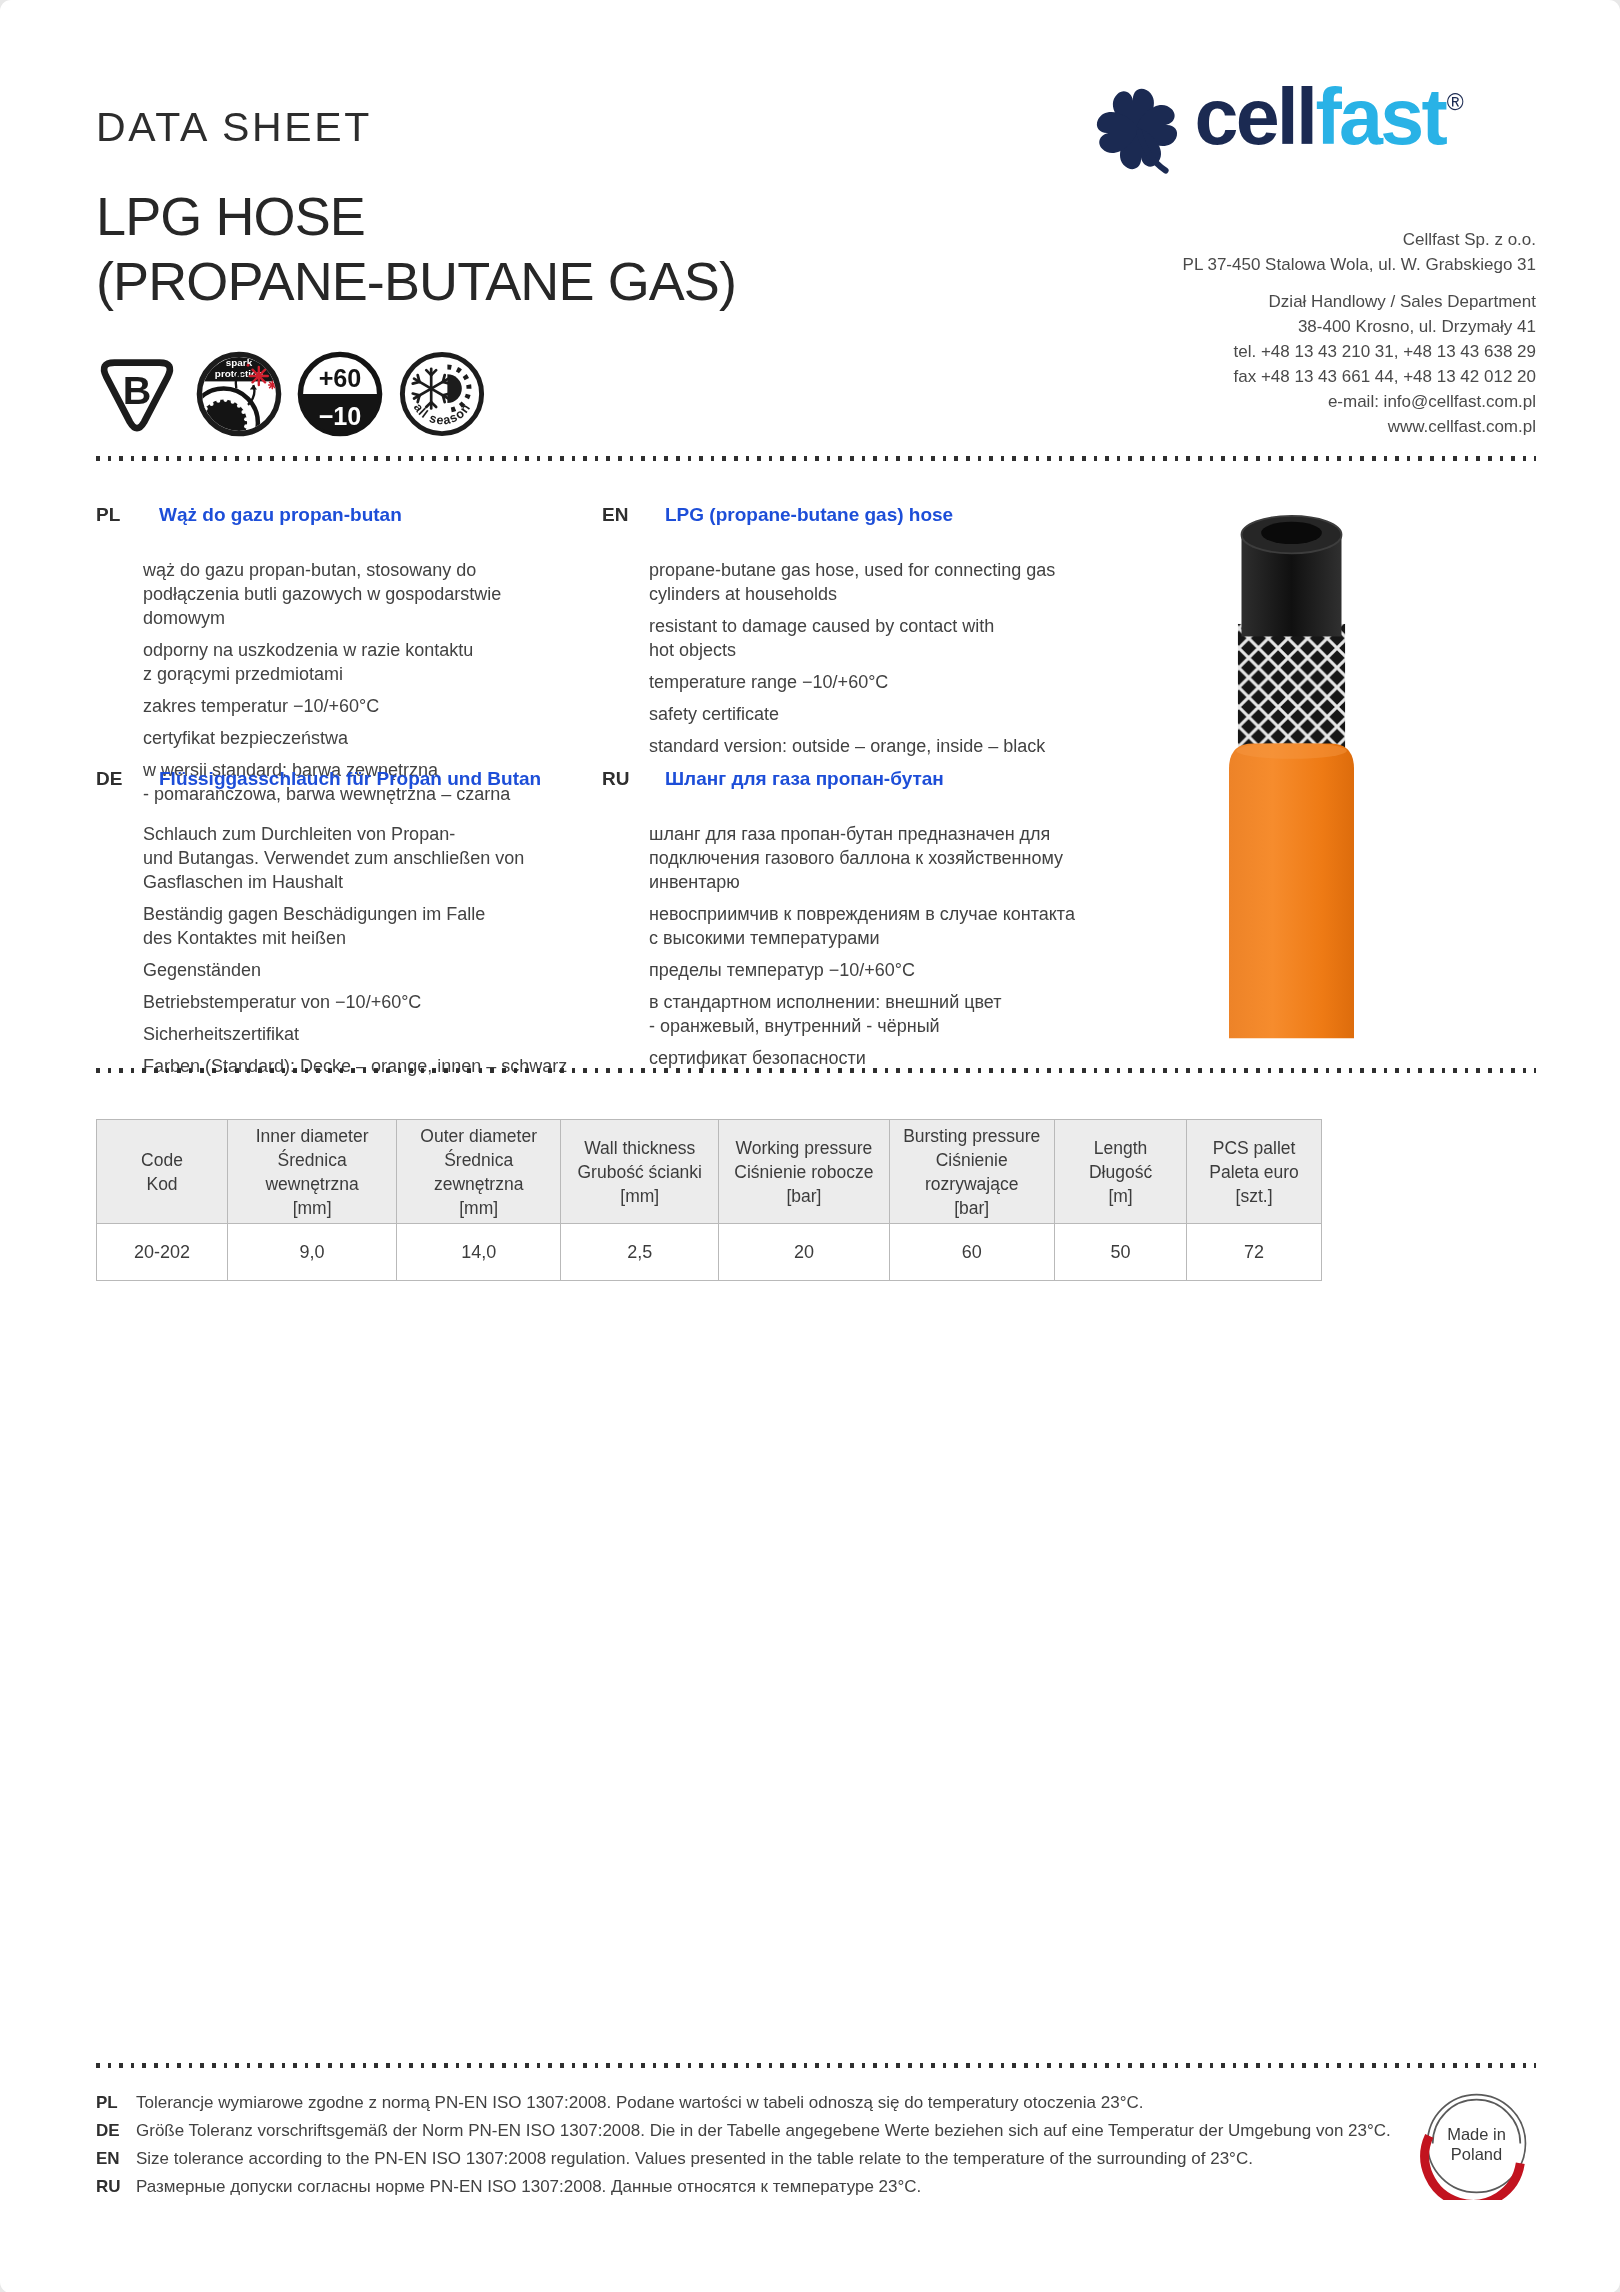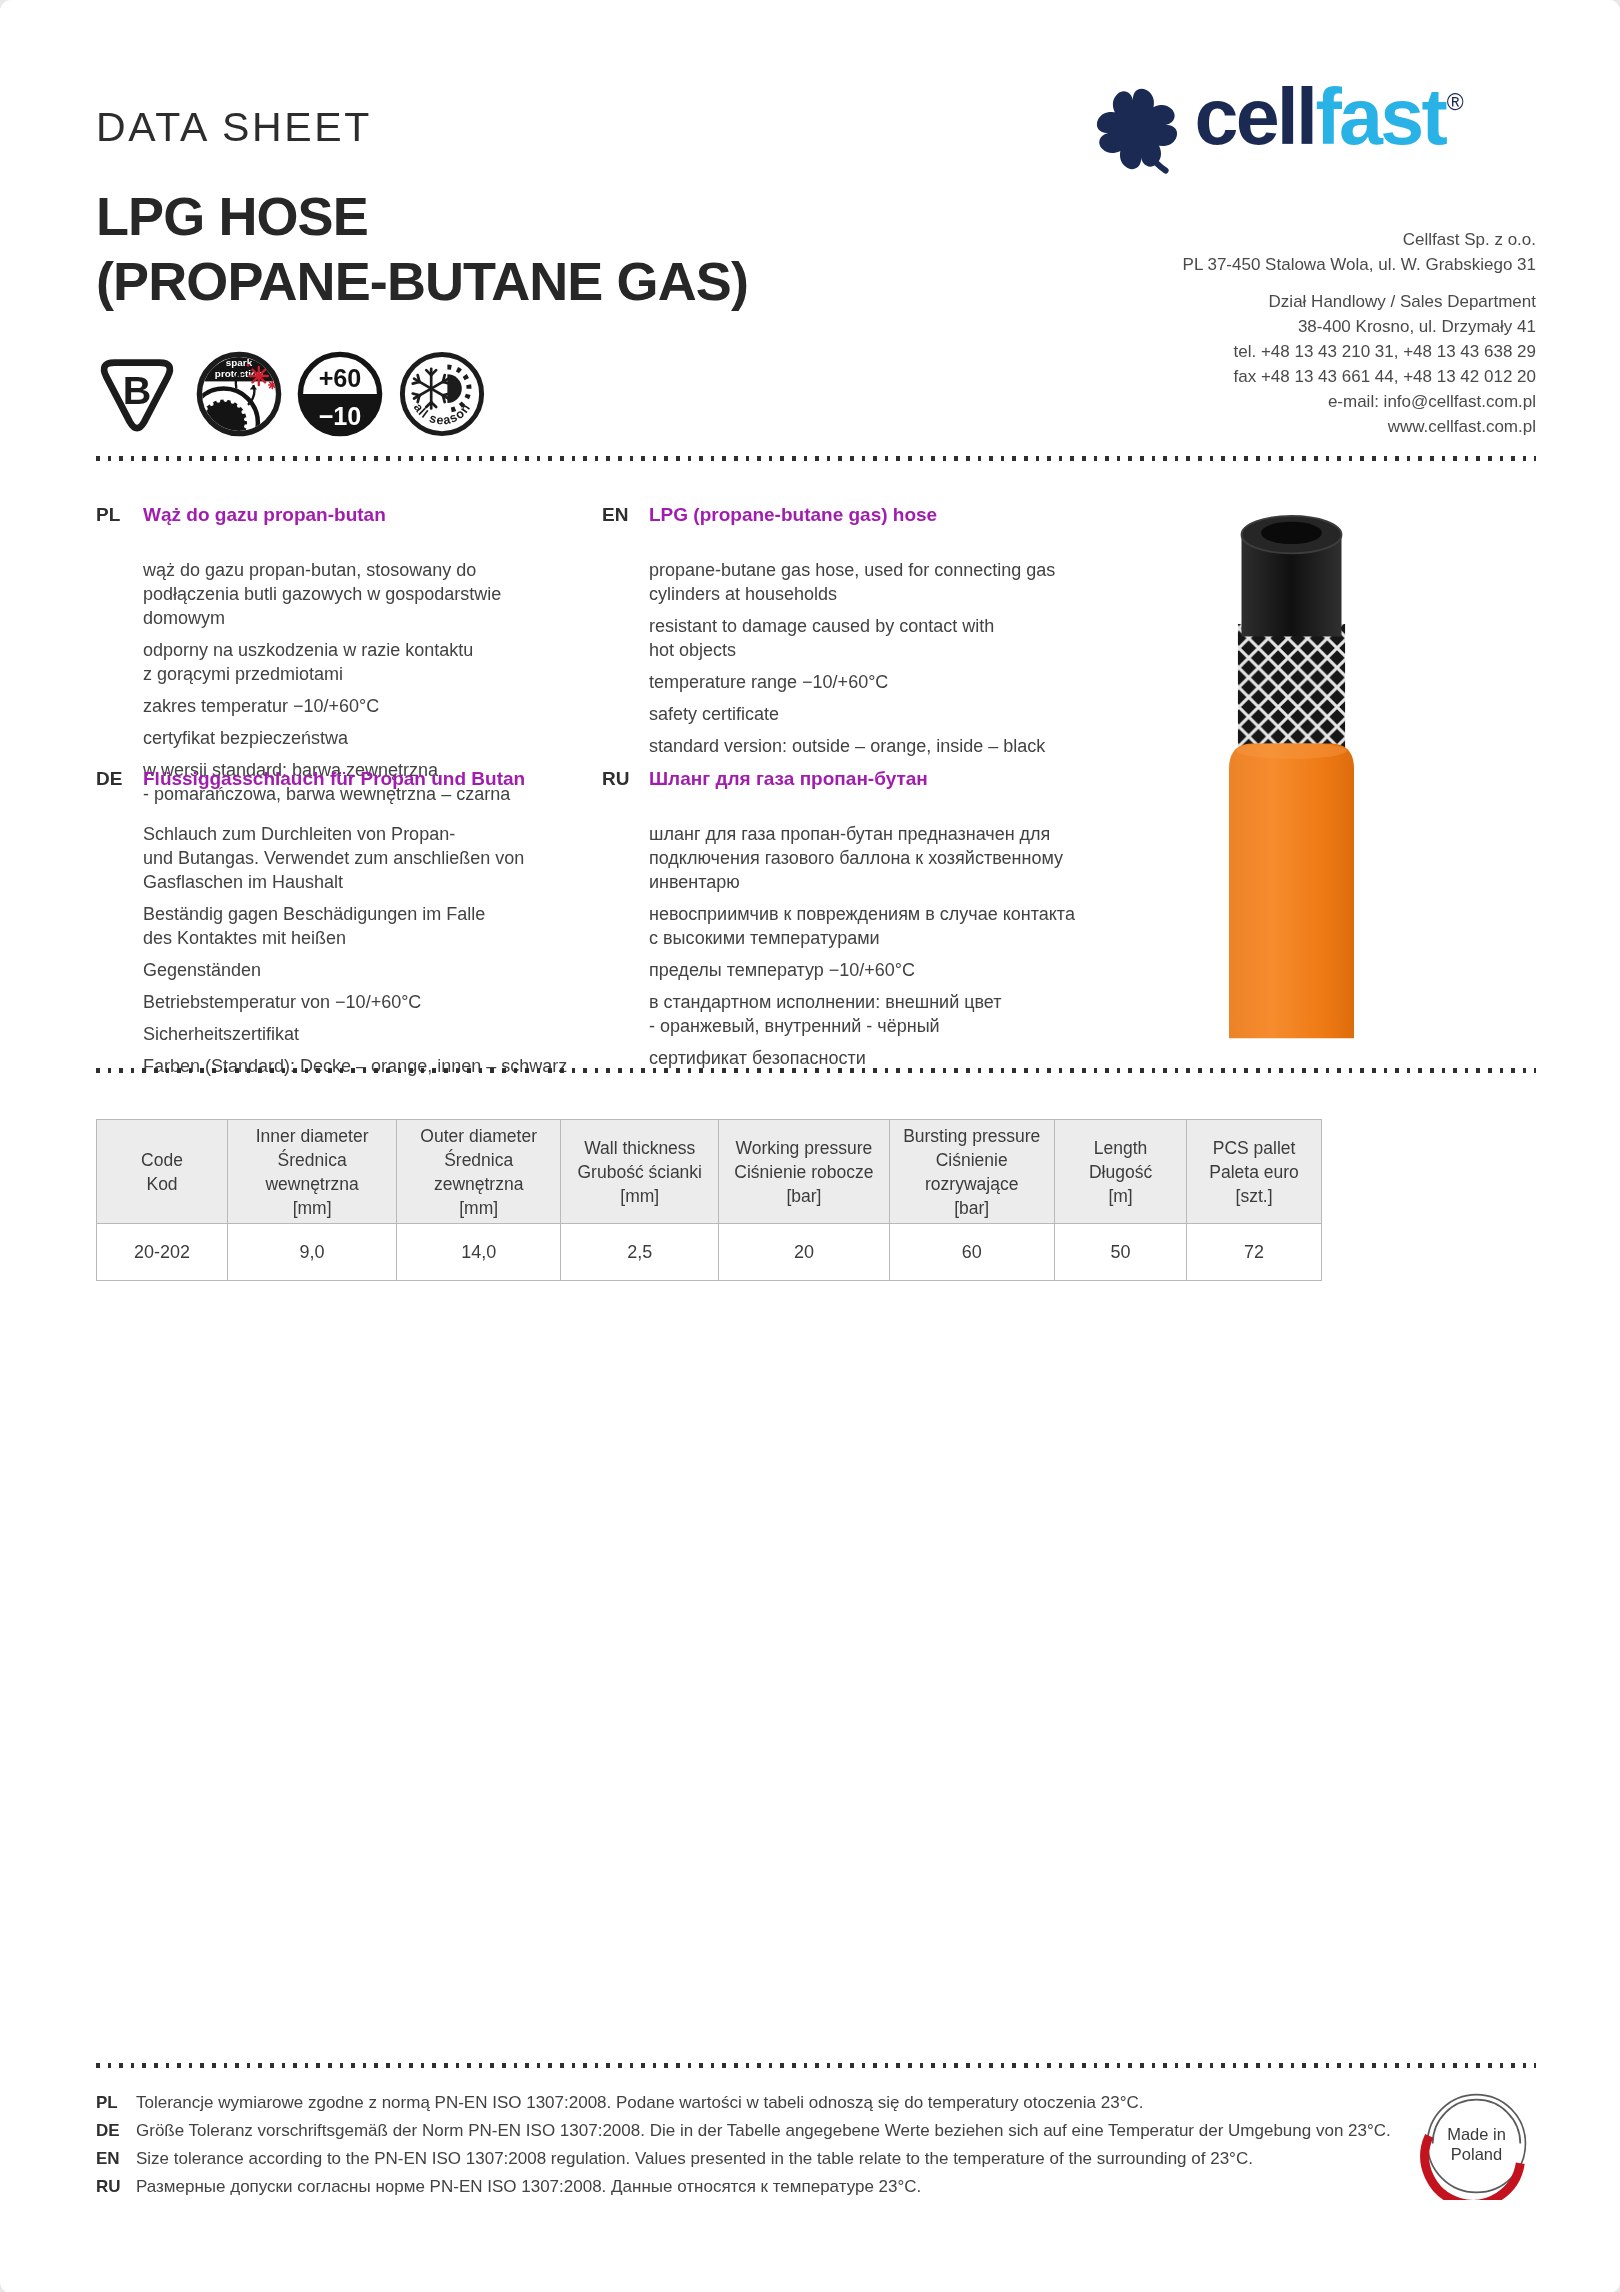--- a/index.html
+++ b/index.html
@@ -5,21 +5,21 @@
   html,body{margin:0;padding:0;background:#e8e8e8;}
   .page{
     position:relative;width:1620px;height:2293px;background:#ffffff;
     font-family:"Liberation Sans","DejaVu Sans",sans-serif;color:#3f3f3f;overflow:hidden;
     margin:0 auto;
     border-radius:11px;
   }
   
   .doc-label{position:absolute;left:96px;top:104px;font-size:41px;font-weight:400;
     letter-spacing:2.7px;color:#2d2d2d;}
-  .doc-title{position:absolute;left:96px;top:184px;font-size:54px;font-weight:700;
+  .doc-title{position:absolute;left:96px;top:184px;font-size:54px;font-weight:400;
     line-height:1.2;color:#272727;letter-spacing:-0.9px;}
   .logo{position:absolute;left:1085px;top:77px;display:flex;}
   .logo .clover{width:104px;height:104px;margin-right:5.4px;}
   .brand{font-size:79px;font-weight:700;letter-spacing:-2.7px;line-height:1;}
   .brand .cell{color:#1b2a52;}
   .brand .fast{color:#29b2e6;}
   .brand .reg{font-size:23px;font-weight:400;color:#1b2a52;vertical-align:34px;letter-spacing:0;margin-left:1.8px;}
   .address{position:absolute;right:84px;top:215px;text-align:right;font-size:17px;
     line-height:25px;color:#4a4a4a;}
   .address .grp1{margin-bottom:11.6px;margin-top:12px;}
@@ -31,21 +31,21 @@
     background:repeating-linear-gradient(to right,#2f2f2f 0 3.6px,transparent 3.6px 11.6px);}
   .rule1{top:456px;} .rule2{top:1068px;} .rule3{top:2063px;}
   
   .sec{position:absolute;display:flex;}
   .sec-pl{left:96px;top:504px;width:488px;}
   .sec-en{left:602px;top:504px;width:524px;}
   .sec-de{left:96px;top:768px;width:488px;}
   .sec-ru{left:602px;top:768px;width:537px;}
   .sec .lang{width:47px;flex:0 0 47px;font-size:19px;font-weight:700;color:#2f2f2f;}
   .sec .body{flex:1;}
-  .sec .sec-title{font-size:19px;font-weight:700;color:#a21caf;margin:0 0 32px 0;}
+  .sec .sec-title{font-size:19px;font-weight:700;color:#1d4ed8;margin:0 0 32px 16px;}
   .sec .item{font-size:18px;line-height:24px;color:#424242;margin:0 0 8px 0;white-space:pre-line;}
   
   .hose{position:absolute;left:1229px;top:500px;width:125px;height:539px;}
   
   .spec{position:absolute;left:96px;top:1119px;width:1226px;border-collapse:collapse;table-layout:fixed;}
   .spec th,.spec td{border:0.9px solid #b9b9b9;text-align:center;font-weight:400;}
   .spec th{background:#ececec;height:90px;font-size:17.5px;line-height:24px;color:#3c3c3c;padding:3.6px 1.8px;vertical-align:middle;}
   .spec td{background:#ffffff;height:54px;font-size:18px;color:#3c3c3c;}
   .spec .unit:empty{display:none;}
   

